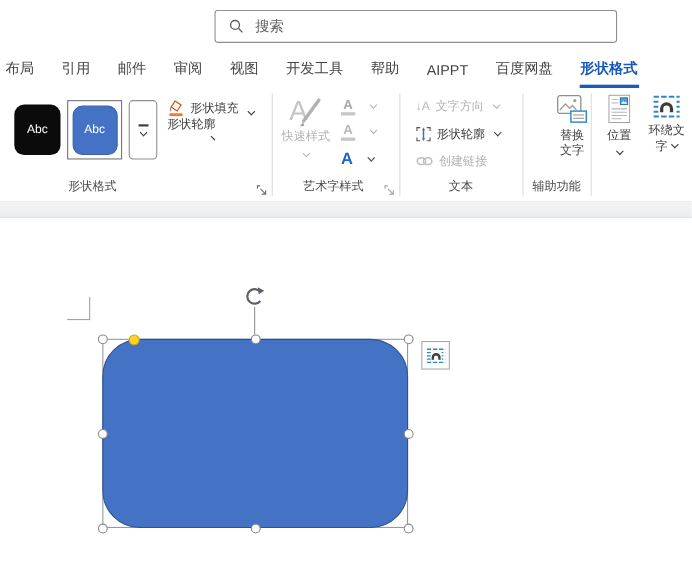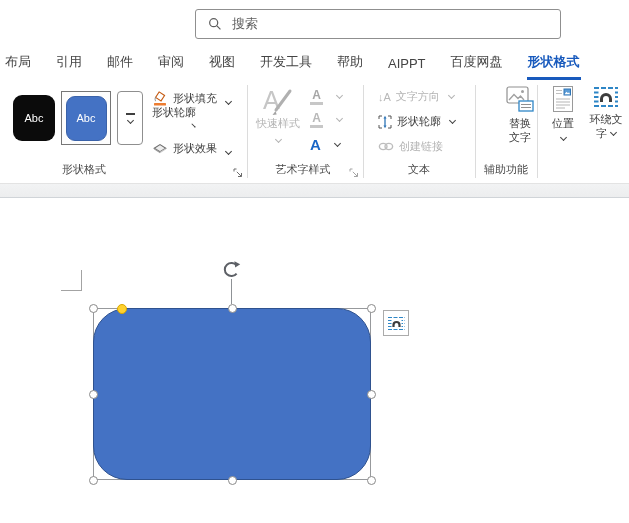--- a/index.html
+++ b/index.html
@@ -133,29 +133,20 @@
 
     <div class="sbtn" style="top:20px;flex-direction:column;">
       <svg width="16" height="16">
         <rect x="2" y="13" width="12" height="2.6" rx="0.6" fill="#4472C4"></rect>
         <path d="M10.8 1.6 L13.6 4.4 L6.6 11.4 L3.2 12 L3.8 8.6 Z" fill="#E8F0FB" stroke="#2B7CD3" stroke-width="1.1"></path>
       </svg>
       <span>形状轮廓</span>
       <span class="chev"></span>
     </div>
 
-    <div class="sbtn" style="top:57px;">
-      <svg width="16" height="16">
-        <path d="M2.2 8.2 L8 4.6 L13.8 8.2 L8 11.8 Z" fill="#ededed" stroke="#6f6f6f" stroke-width="1.1"></path>
-        <path d="M2.2 8.2 L8 11.8 L8 13.2 L2.2 9.6 Z" fill="#9c9c9c"></path>
-        <path d="M13.8 8.2 L8 11.8 L8 13.2 L13.8 9.6 Z" fill="#c9c9c9"></path>
-      </svg>
-      <span>形状效果</span>
-      <span class="chev"></span>
-    </div>
 
     <div class="group-label" style="left:48px;width:72px;">形状格式</div>
     <div class="launcher" style="left:233px;">
       <svg width="10" height="10">
           <path d="M1 3.5 V1 H3.5" fill="none" stroke="currentColor"></path>
           <path d="M3.8 3.8 L8.3 8.3" stroke="currentColor"></path>
           <path d="M8.5 5 V8.5 H5" fill="none" stroke="currentColor"></path>
         </svg>
     </div>
 

